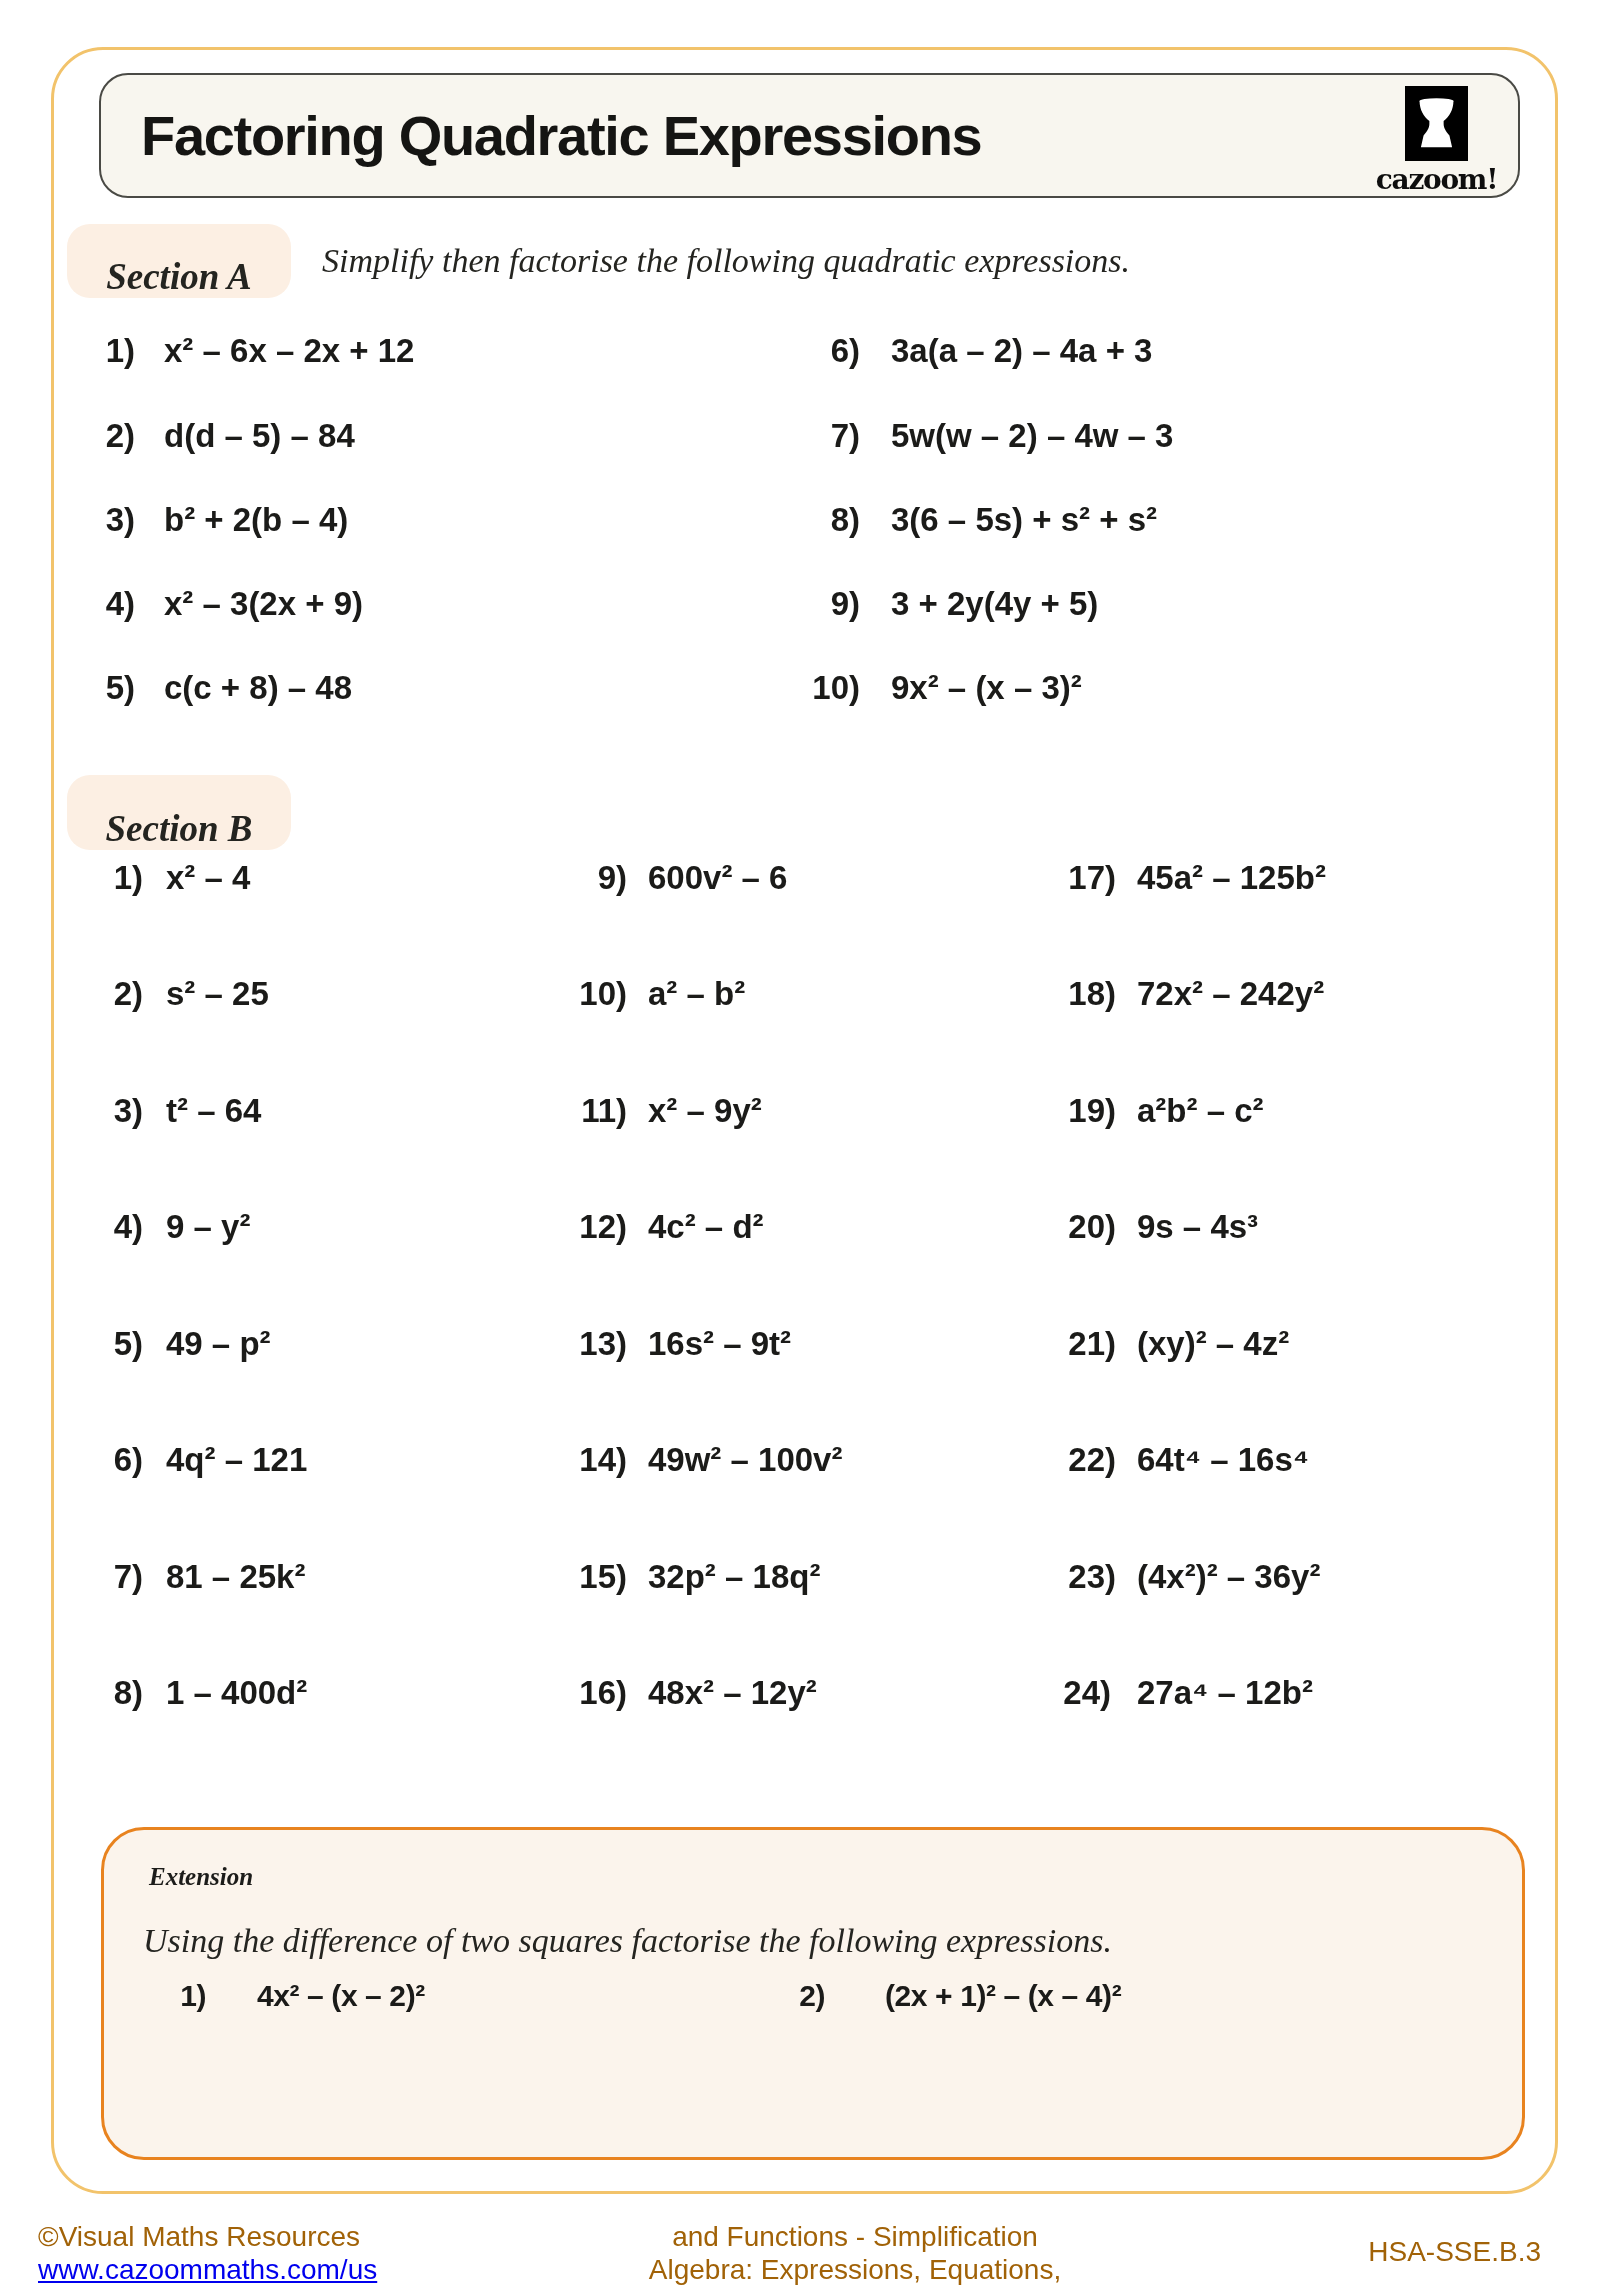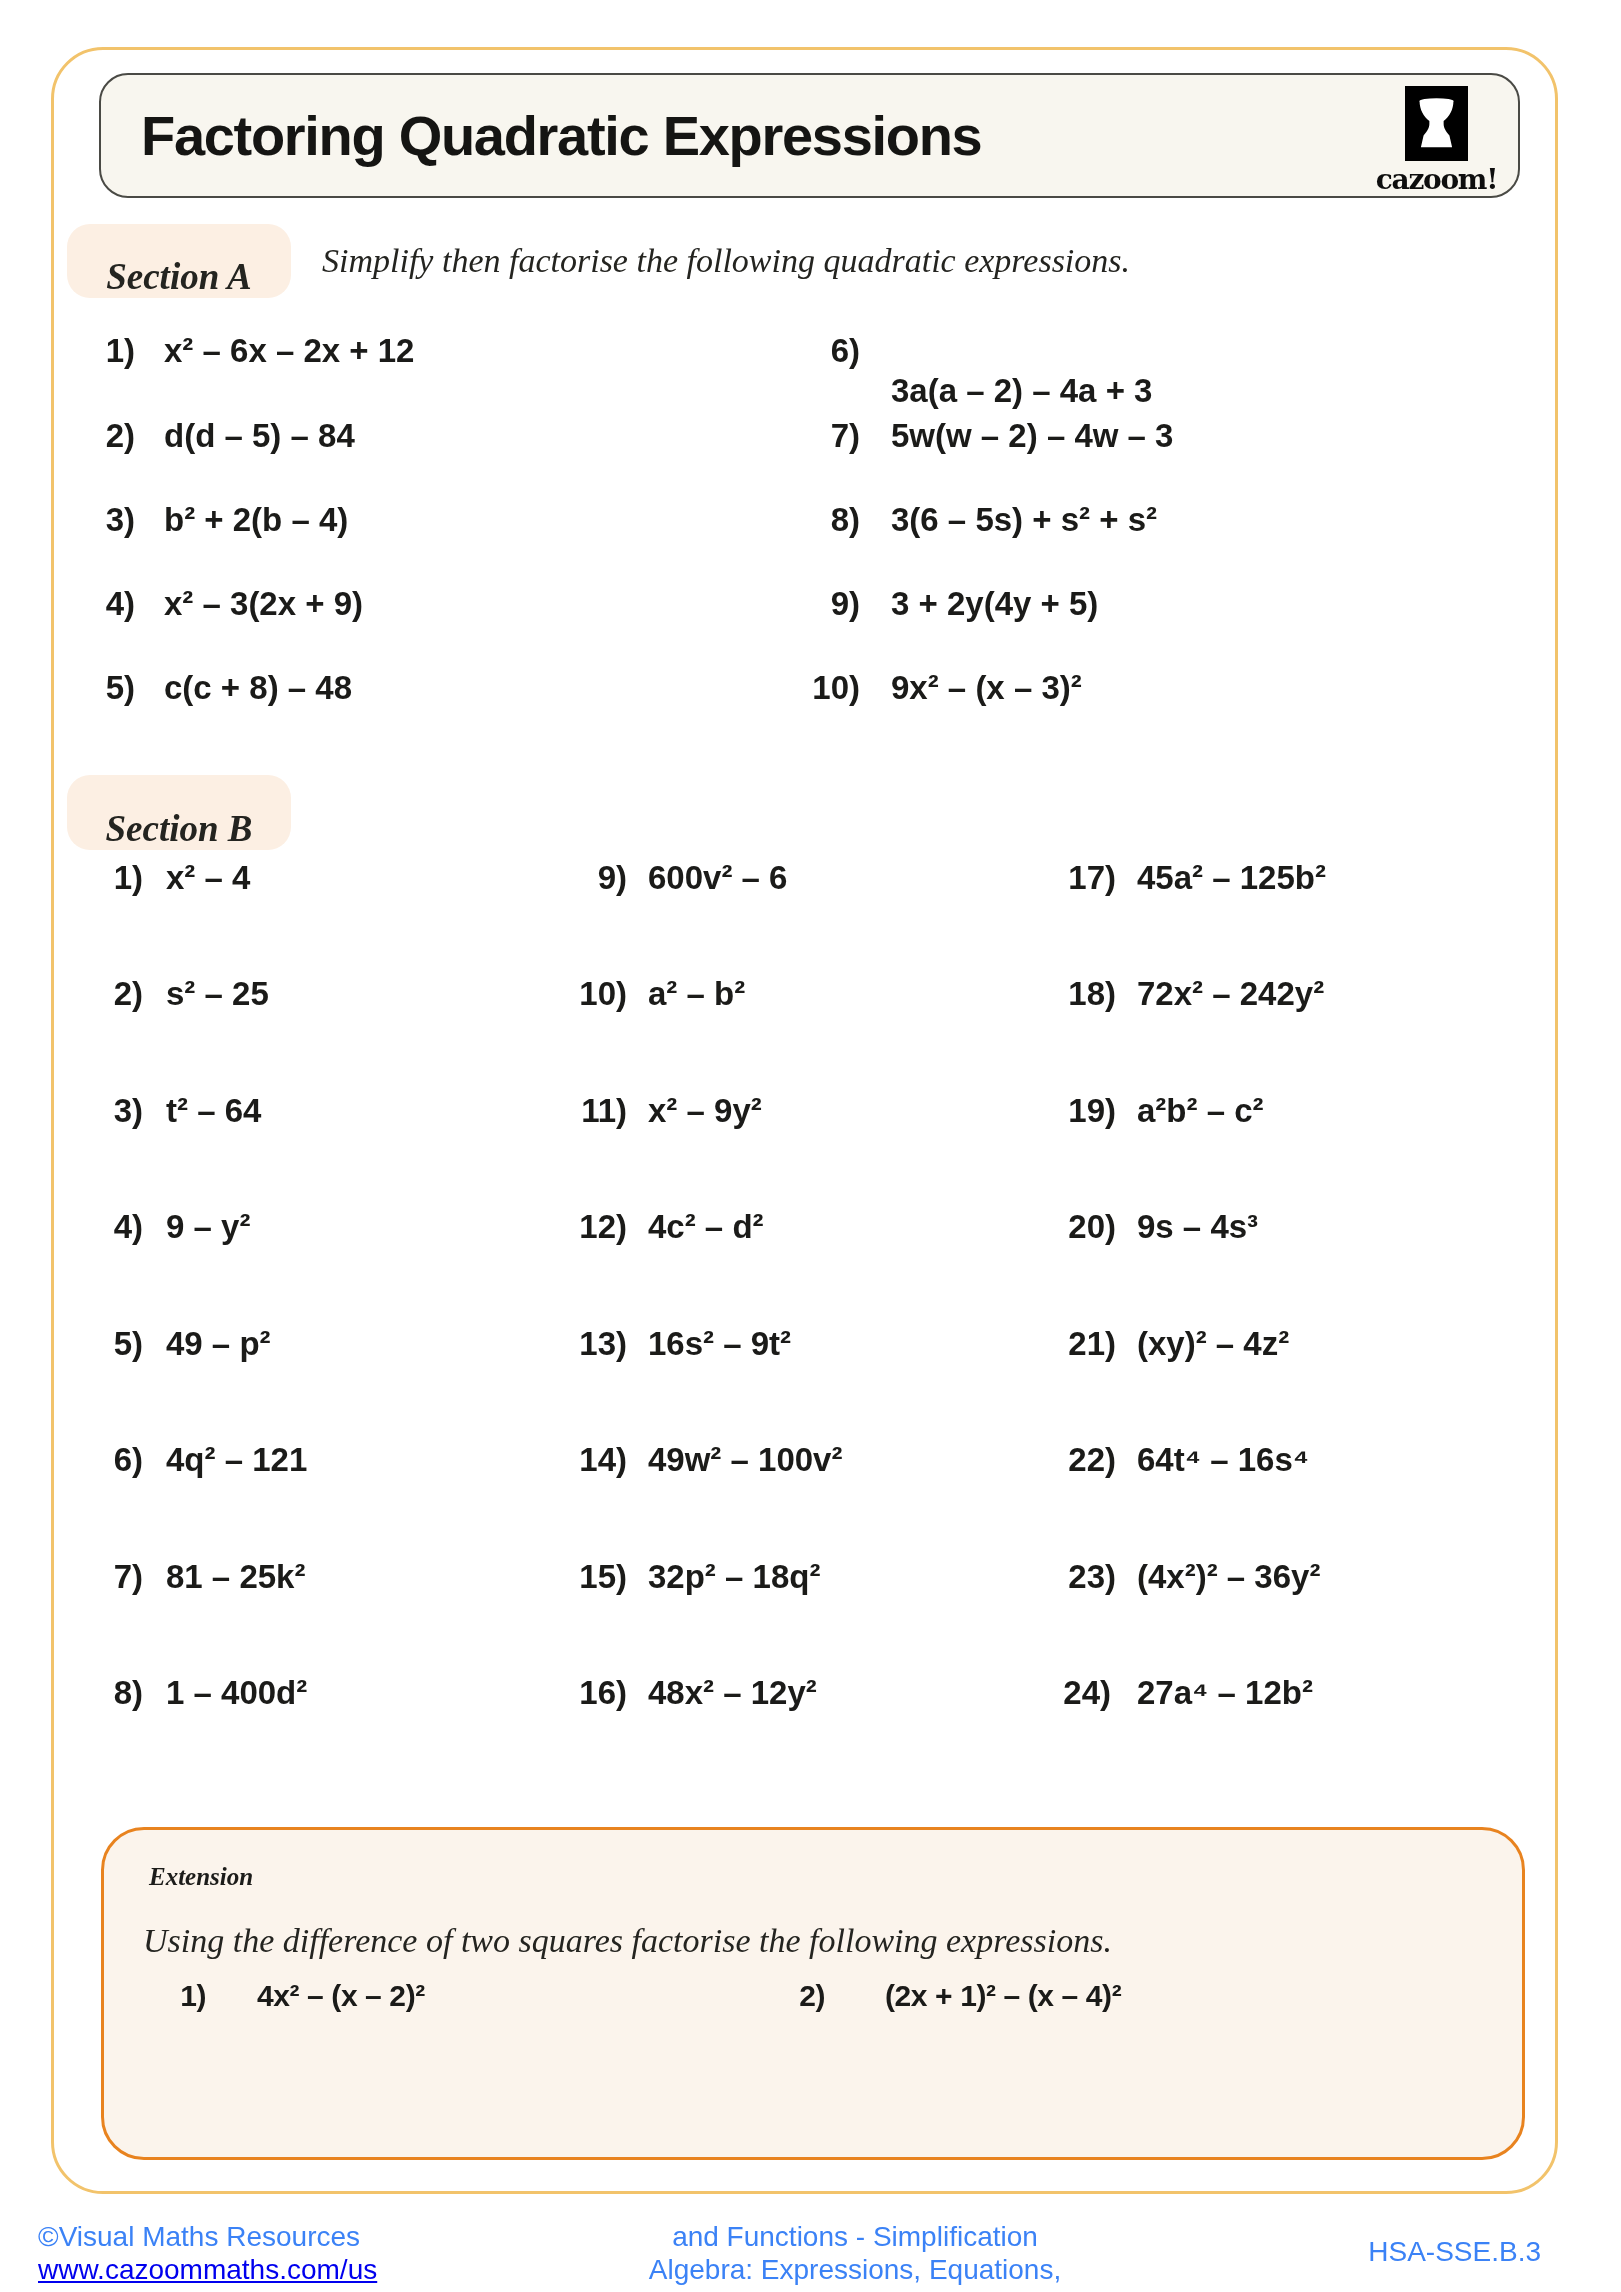--- a/index.html
+++ b/index.html
@@ -37,21 +37,21 @@
 
   .ext { position:absolute; left:101px; top:1827px; width:1424px; height:333px;
          border:3.6px solid var(--extension_border,#E8831F); border-radius:43px;
          background:var(--extension_bg,#FBF4EC); box-sizing:border-box; }
   .ext-label { position:absolute; left:149px; top:1863px; font-family:"Liberation Serif",serif;
                font-weight:bold; font-style:italic; font-size:25px; color:#1c1c1a; }
   .ext-instruction { position:absolute; left:143px; top:1922px; font-family:"Liberation Serif",serif;
                      font-style:italic; font-size:34px; color:#242420; white-space:nowrap; }
   .ext-prob { font-size:30px; letter-spacing:-0.4px; }
 
-  .foot { position:absolute; font-size:28px; line-height:33px; color:#3b82f6; }
+  .foot { position:absolute; font-size:28px; line-height:33px; color:#a16207; }
   .foot-copy { left:38px; top:2220px; }
   .foot-link { left:38px; top:2253px; color:var(--link,#0000EE); text-decoration:underline; cursor:pointer; }
   .foot-center { left:537px; top:2220px; width:636px; text-align:center; }
   .foot-code { left:1254px; top:2235px; width:287px; text-align:right; }
 </style>
 </head>
 <body>
 
 <div class="page">
 
@@ -81,21 +81,21 @@
   <div class="prob num" style="left:79px;  top:416px; width:56px;">2)</div>
   <div class="prob" style="left:164px; top:416px;">d(d – 5) – 84</div>
   <div class="prob num" style="left:79px;  top:500px; width:56px;">3)</div>
   <div class="prob" style="left:164px; top:500px;">b² + 2(b – 4)</div>
   <div class="prob num" style="left:79px;  top:584px; width:56px;">4)</div>
   <div class="prob" style="left:164px; top:584px;">x² – 3(2x + 9)</div>
   <div class="prob num" style="left:79px;  top:668px; width:56px;">5)</div>
   <div class="prob" style="left:164px; top:668px;">c(c + 8) – 48</div>
 
   <div class="prob num" style="left:785px; top:331px; width:75px;">6)</div>
-  <div class="prob" style="left:891px; top:331px;margin-top:40px;">3a(a – 2) – 4a + 3</div>
+  <div class="prob" style="left:891px; top:331px;">3a(a – 2) – 4a + 3</div>
   <div class="prob num" style="left:785px; top:416px; width:75px;">7)</div>
   <div class="prob" style="left:891px; top:416px;">5w(w – 2) – 4w – 3</div>
   <div class="prob num" style="left:785px; top:500px; width:75px;">8)</div>
   <div class="prob" style="left:891px; top:500px;">3(6 – 5s) + s² + s²</div>
   <div class="prob num" style="left:785px; top:584px; width:75px;">9)</div>
   <div class="prob" style="left:891px; top:584px;">3 + 2y(4y + 5)</div>
   <div class="prob num" style="left:785px; top:668px; width:75px;">10)</div>
   <div class="prob" style="left:891px; top:668px;">9x² – (x – 3)²</div>
 
   <div class="pill pillB">

